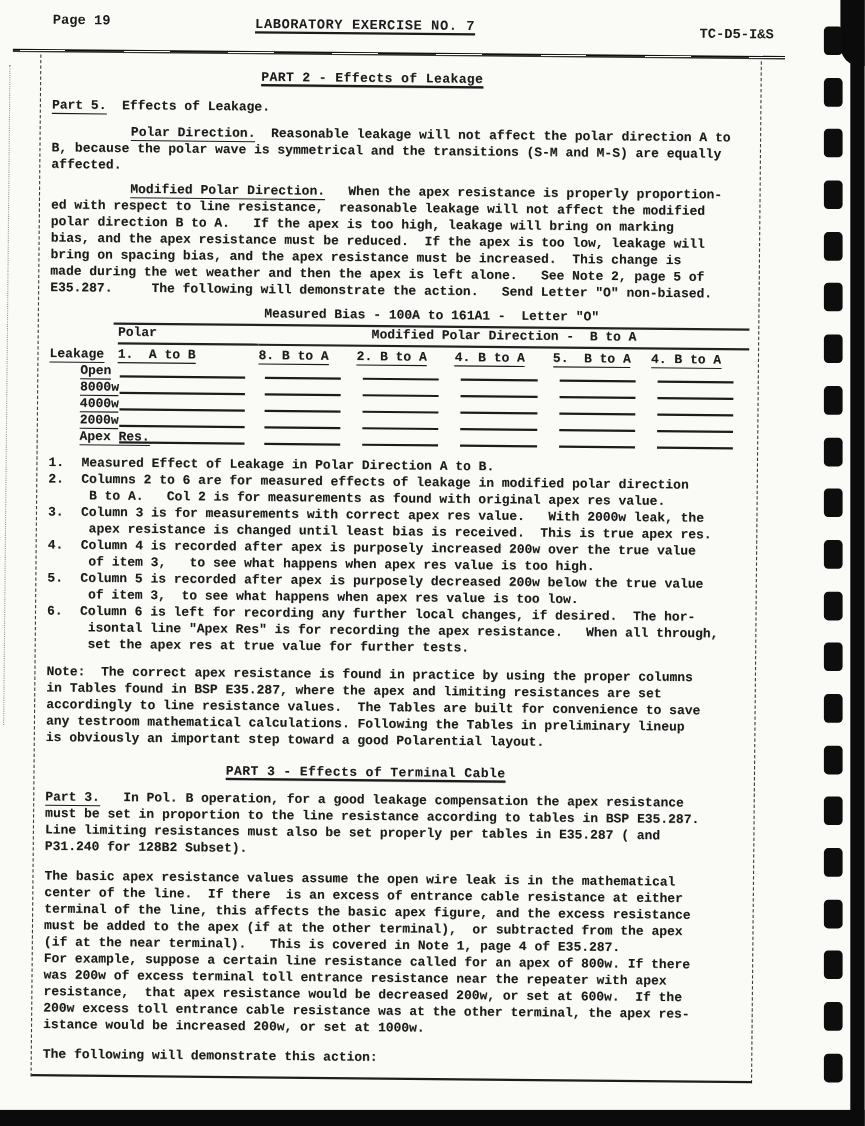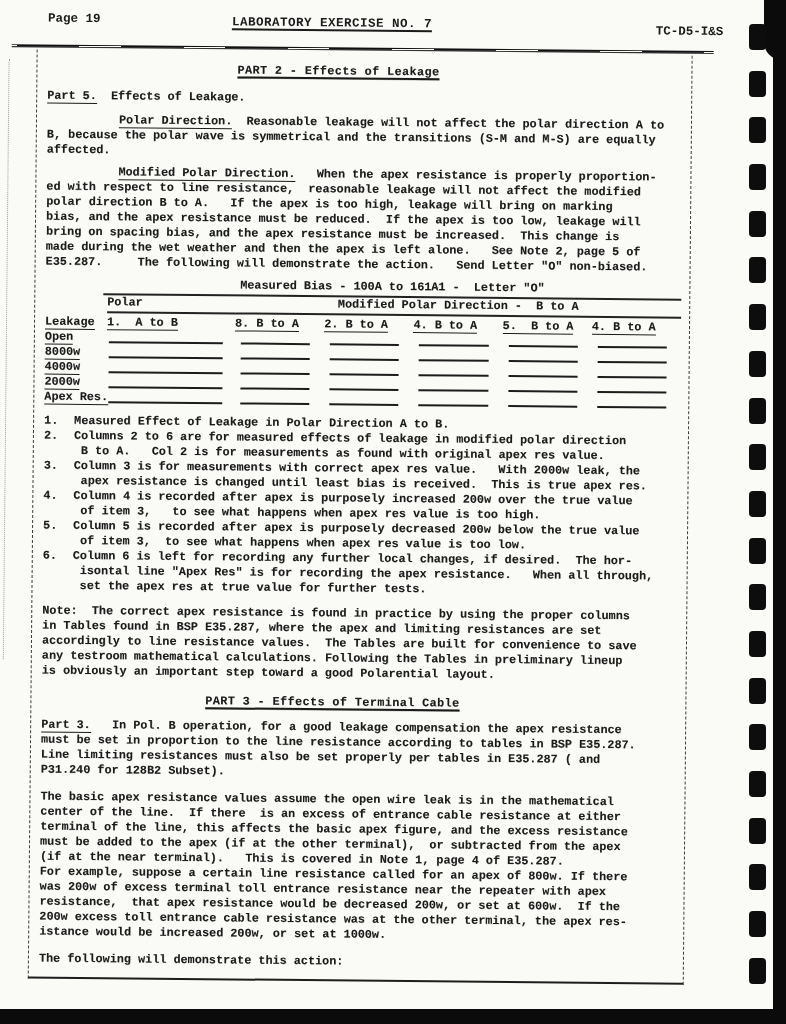--- a/index.html
+++ b/index.html
@@ -23,21 +23,21 @@
   
   .holes{position:absolute;left:749px;top:24px;height:960px;width:17px;
          display:flex;flex-direction:column;justify-content:space-between;}
   .hole{width:17px;height:26px;background:#0d0d0d;border-radius:4px;}
   
   .sheet{position:absolute;left:0;top:0;width:745px;transform:rotate(0.55deg);transform-origin:90px 14px;}
   .crease{position:absolute;left:9px;top:60px;height:600px;width:0;border-left:1px dotted #9a9a96;}
   .hdr{position:relative;height:46px;font-size:12.5px;}
   .hdr .pgnum{position:absolute;left:48px;top:12px;}
   .hdr .title{position:absolute;left:232px;top:14px;text-decoration:underline;text-decoration-thickness:1.5px;text-underline-offset:3px;letter-spacing:0.5px;}
-  .hdr .code{position:absolute;left:656px;top:19px;text-align:center;}
+  .hdr .code{position:absolute;left:636px;top:19px;text-align:center;}
   .top-rule{position:absolute;left:12px;top:45px;width:702px;height:3px;
             background:linear-gradient(to bottom,#111 0 1.2px,transparent 1.2px 1.6px,#333 1.6px 3px);}
   
   .box{
     margin:4px 0 0 37px;width:656px;min-height:900px;
     border-left:1.5px dashed #3c3c3c;
     border-right:1.5px dashed #3c3c3c;
     border-bottom:2.5px solid #1d1d1d;
     padding:8px 8px 10px 10px;
     font-size:11.8px;line-height:15px;
@@ -53,21 +53,21 @@
   .ind{display:inline-block;width:72px;}
   
   .mtable{margin:6px 0 9px 0;}
   .t-title{margin-left:58px;text-align:center;border-bottom:2px solid var(--line);padding-bottom:1px;white-space:pre;}
   .t-grid{display:grid;grid-template-columns:62px 128px repeat(5,1fr);}
   .t-group{display:grid;grid-template-columns:62px 128px 1fr;}
   .t-group .g1{border-bottom:2px solid var(--line);padding-bottom:1px;}
   .t-group .g2{border-bottom:2px solid var(--line);text-align:center;padding-bottom:1px;white-space:pre;}
   .t-grid .hcell{padding-top:2px;white-space:pre;}
   .t-row{display:grid;grid-template-columns:62px 128px repeat(5,1fr);height:15px;}
-  .t-row .rl{white-space:pre;overflow:visible;z-index:2;}
+  .t-row .rl{white-space:pre;overflow:visible;z-index:2;margin-left:28px;}
   .bl{height:2px;background:#1c1c1c;margin:11px 12px 0 2px;}
   .bl2{height:2px;background:#1c1c1c;margin:11px 14px 0 6px;}
   
   .nlist{margin:6px 0 10px 0;}
   .nitem{display:flex;margin:0;}
   .nitem .num{width:30px;flex:0 0 30px;}
   .nitem .txt{white-space:pre;}
   .notep{margin:8px 0 14px 0;}
   .p3head{margin:2px 0 10px 0;}
   .closing{margin-top:12px;}

